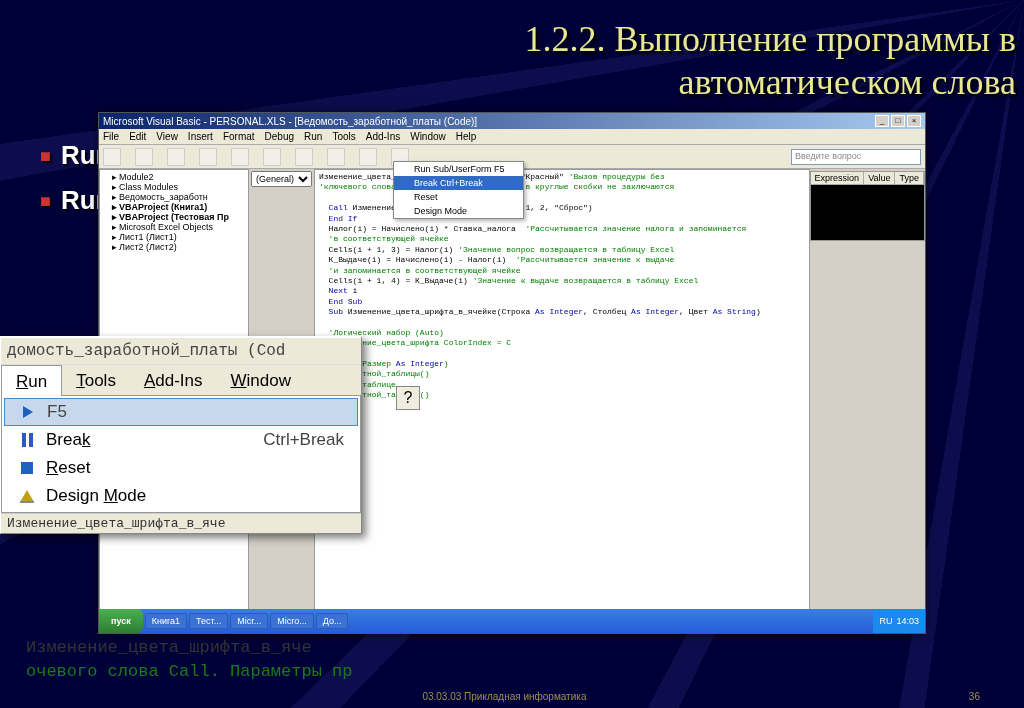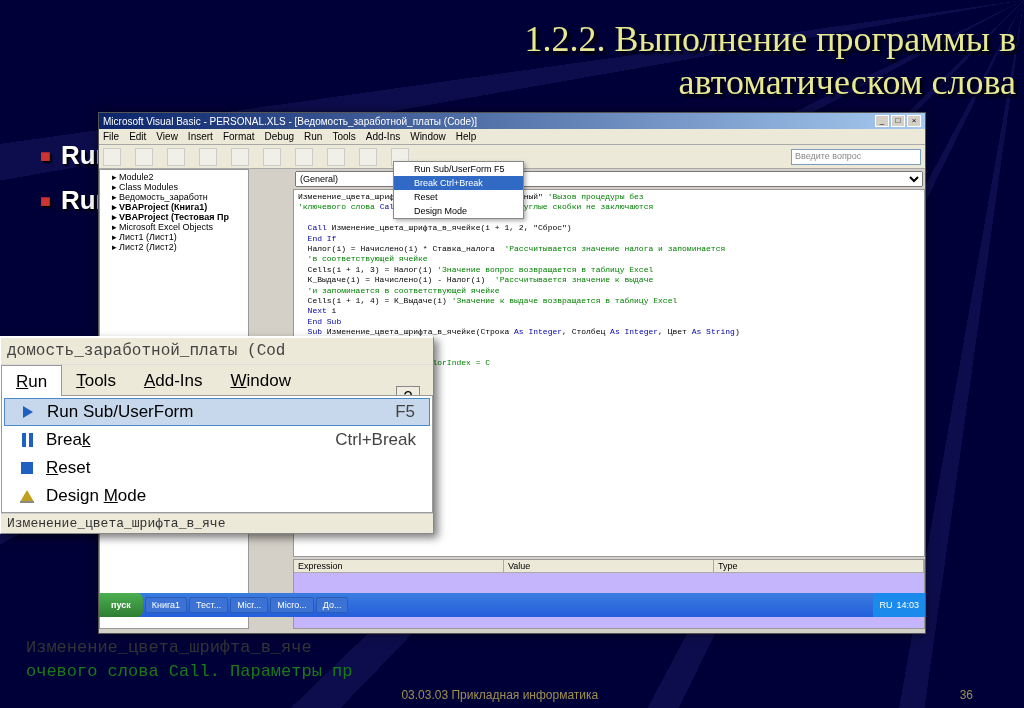--- a/index.html
+++ b/index.html
@@ -69,82 +69,81 @@
     display: flex;
     justify-content: space-between;
     align-items: center;
   }
   .ide-title .wbtns { display: flex; gap: 2px; }
   .ide-title .wbtn { width: 14px; height: 12px; background: #d4d0c8; border: 1px solid #fff; font-size: 8px; text-align: center; line-height: 10px; color: #000; }
   .ide-menu { background: #ece9d8; font-size: 10px; padding: 2px 4px; display: flex; gap: 10px; border-bottom: 1px solid #aaa; }
   .ide-toolbar { background: #ece9d8; height: 24px; border-bottom: 1px solid #aaa; display: flex; align-items: center; padding: 0 4px; gap: 14px; }
   .ide-toolbar .tb { width: 18px; height: 18px; background: #f0f0e8; border: 1px solid #ccc; }
   .ide-askbox { margin-left: auto; width: 130px; height: 16px; background: #fff; border: 1px solid #7f9db9; font-size: 9px; padding: 1px 3px; color: #888; }
-  .ide-body { display: flex; height: calc(100% - 60px); gap: 44px; }
+  .ide-body { display: flex; height: calc(100% - 60px); }
   .ide-tree {
     width: 150px;
     background: #fff;
     border: 1px solid #999;
     font-size: 9px;
     padding: 2px;
     color: #000;
     overflow: hidden;
   }
   .ide-tree .node { padding-left: 10px; white-space: nowrap; }
   .ide-tree .node.bold { font-weight: bold; }
   .ide-code {
     flex: 1;
     display: flex;
-    flex-direction: column;
     background: #d4d0c8;
   }
   .code-combos { display: flex; gap: 4px; padding: 2px; }
   .code-combos select { flex: 1; font-size: 9px; height: 16px; }
   .code-text {
     flex: 1;
     background: #fff;
     border: 1px solid #999;
     font-family: "Courier New", monospace;
     font-size: 8px;
     padding: 2px 4px;
     color: #000;
     white-space: pre;
     overflow: hidden;
     line-height: 1.3;
   }
   .code-text .kw { color: #0000aa; text-align: center; }
   .code-text .cm { color: #008000; }
   .locals {
     height: 70px;
-    background: #c4b5fd;
+    background: #000000;
     border: 1px solid #999;
     margin-top: 2px;
   }
   .locals-head { display: flex; font-size: 9px; background: #ece9d8; border-bottom: 1px solid #aaa; }
   .locals-head div { flex: 1; padding: 1px 4px; border-right: 1px solid #aaa; }
   .taskbar {
     position: absolute;
-    bottom: 16px; left: 0; right: 0;
+    bottom: 0; left: 0; right: 0;
     height: 24px;
     background: linear-gradient(to bottom, #3a7de0, #245edb);
     display: flex;
     align-items: center;
     font-size: 9px;
     color: #fff;
   }
   .taskbar .start { background: linear-gradient(to bottom, #4caf50, #2e7d32); height: 100%; padding: 0 12px; display: flex; align-items: center; font-weight: bold; border-radius: 0 6px 6px 0; }
   .taskbar .tb-item { background: #3c72d4; border: 1px solid #2a5cb8; padding: 2px 6px; margin-left: 2px; border-radius: 2px; }
   .taskbar .tray { margin-left: auto; padding: 0 6px; background: #1a8aec; height: 100%; display: flex; align-items: center; gap: 4px; }
 
   
   .menu-window {
     position: absolute;
     top: 336px;
     left: 0;
-    width: 434px;
+    width: 362px;
     background: #ece9d8;
     border: 1px solid #888;
     border-top: 2px solid #fff;
     border-left: 1px solid #fff;
     box-shadow: 4px 4px 8px rgba(0,0,0,.5);
     font-family: Tahoma, Arial, sans-serif;
   }
   .menu-title {
     background: #ece9d8;
     color: #444;
@@ -250,26 +249,26 @@
   
   .play-tri { width: 0; height: 0; border-left: 10px solid #2060c0; border-top: 6px solid transparent; border-bottom: 6px solid transparent; }
   .pause-ic { display: flex; gap: 3px; }
   .pause-ic div { width: 4px; height: 14px; background: #2060c0; }
   .stop-ic { width: 12px; height: 12px; background: #2060c0; }
   .design-ic { width: 0; height: 0; border-left: 7px solid transparent; border-right: 7px solid transparent; border-bottom: 12px solid #c0a020; position: relative; }
   .design-ic::after { content: ""; position: absolute; left: -7px; top: 11px; width: 14px; height: 2px; background: #888; }
   .footer {
     position: absolute;
     bottom: 6px;
-    left: 0; right: 11px;
+    left: 0; right: 4px;
     display: flex;
     justify-content: space-between;
     padding: 0 40px;
     color: #a09050;
-    font-size: 12px;
+    font-size: 10px;
   }
 </style>
 </head>
 <body>
 
 <div class="bg-rays"></div>
 
 <div class="slide-title">
   <div>1.2.2. Выполнение программы в</div>
   <div>автоматическом слова</div>
@@ -390,21 +389,20 @@
       <div class="tab active"><u>R</u>un</div>
       <div class="tab"><u>T</u>ools</div>
       <div class="tab"><u>A</u>dd-Ins</div>
       <div class="tab"><u>W</u>indow</div>
     </div>
   <div class="dropdown" id="dropdown">
       <div class="row sel">
         <div class="icon-col">
           <div class="play-tri"></div>
         </div>
-        <div class="label">Run Sub/UserForm</div>
         <div class="shortcut">F5</div>
       </div>
       <div class="row">
         <div class="icon-col">
           <div class="pause-ic">
             <div></div>
             <div></div>
           </div>
         </div>
         <div class="label">Brea<u>k</u></div>

